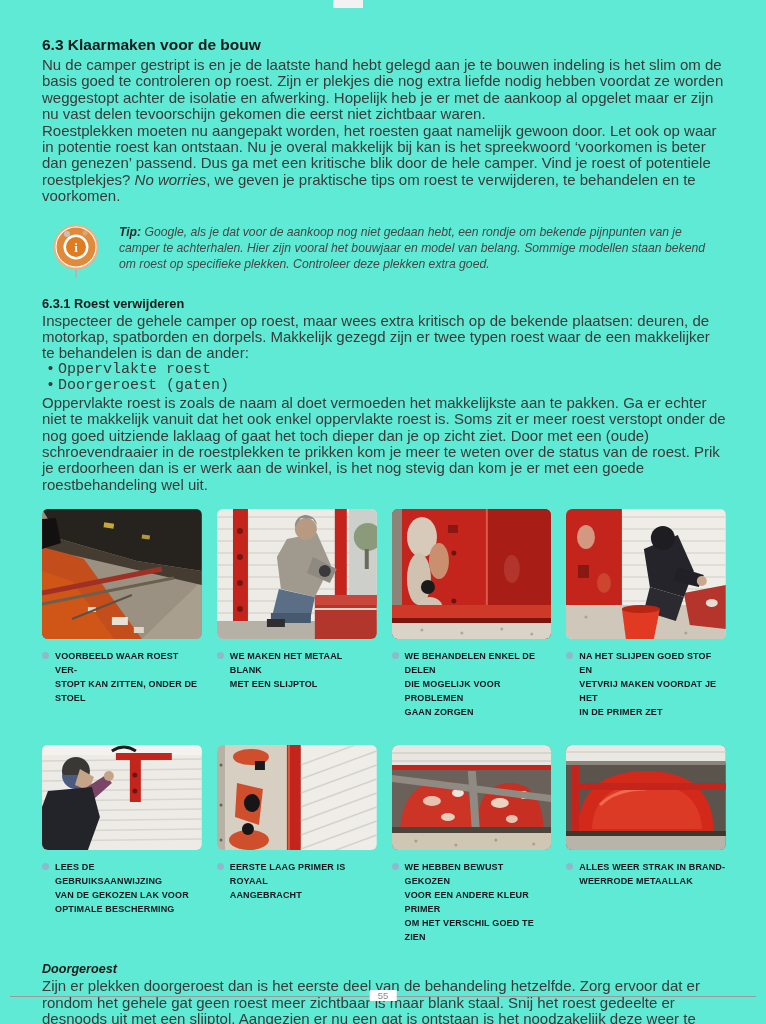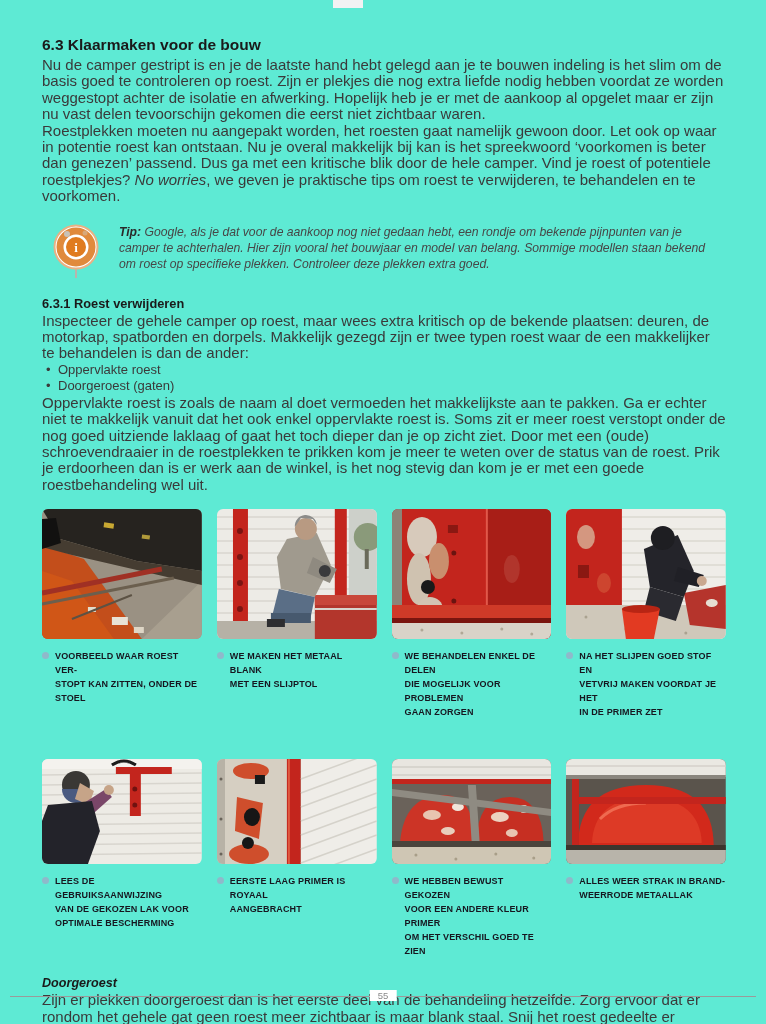--- a/index.html
+++ b/index.html
@@ -12,28 +12,28 @@
     overflow:hidden;
   }
   .top-dash{position:absolute;top:0;left:333px;width:30px;height:8px;background:#f2f2f3;}
   .content{position:absolute;top:36px;left:42px;width:684px;}
   h1{font-size:15.5px;color:#1a1a1a;margin:0 0 3px 0;font-weight:bold;}
   h2{font-size:12.8px;color:#1a1a1a;margin:16px 0 2px 0;font-weight:bold;}
   h3{font-size:12.6px;color:#1a1a1a;margin:18px 0 2px 0;font-weight:bold;font-style:italic;}
   p{margin:0;font-size:15px;line-height:16.4px;}
   .it{font-style:italic;}
   ul.plain{list-style:none;margin:0;padding:0;}
-  ul.plain li{font-size:13px;line-height:16.4px;padding-left:16px;position:relative;}
+  ul.plain li{font-size:15px;line-height:16.4px;padding-left:16px;position:relative;font-family:Liberation Mono, monospace;}
   ul.plain li::before{content:"•";position:absolute;left:4px;color:#3a3a3a;}
   .note-box{display:flex;gap:17px;margin:17px 0 6px 0;align-items:flex-start;padding-left:10px;}
   .note-box .note-text{font-style:italic;color:#474747;font-size:12.2px;line-height:16.2px;padding-top:2px;flex:1;padding-right:4px;}
   .note-text b{color:#2a2a2a;}
   .info-icon{flex:0 0 50px;width:50px;}
   .photo-grid{display:grid;grid-template-columns:repeat(4,1fr);gap:15px;margin-top:16px;}
-  .photo-grid.row2{margin-top:40px;}
+  .photo-grid.row2{margin-top:26px;}
   figure{margin:0;}
   figure svg{display:block;width:100%;border-radius:6px;}
   .row1 figure svg{height:130px;}
   .row2 figure svg{height:105px;}
   figcaption{margin-top:10px;display:flex;gap:6px;align-items:flex-start;}
   .cap-dot{flex:0 0 7px;width:7px;height:7px;border-radius:50%;background:#8fb9ca;margin-top:3px;}
   .cap-text{font-weight:bold;font-size:9px;line-height:14px;letter-spacing:0.15px;color:#16161f;white-space:pre-line;font-family:"Liberation Sans",sans-serif;}
   .footer-line{position:absolute;top:996px;left:10px;right:10px;border-top:1px solid #9a9a9a;}
   .page-number{position:absolute;top:990px;left:50%;transform:translateX(-50%);background:#ffffff;padding:0 8px;font-size:9.5px;color:#8a8a8a;}
 </style>

